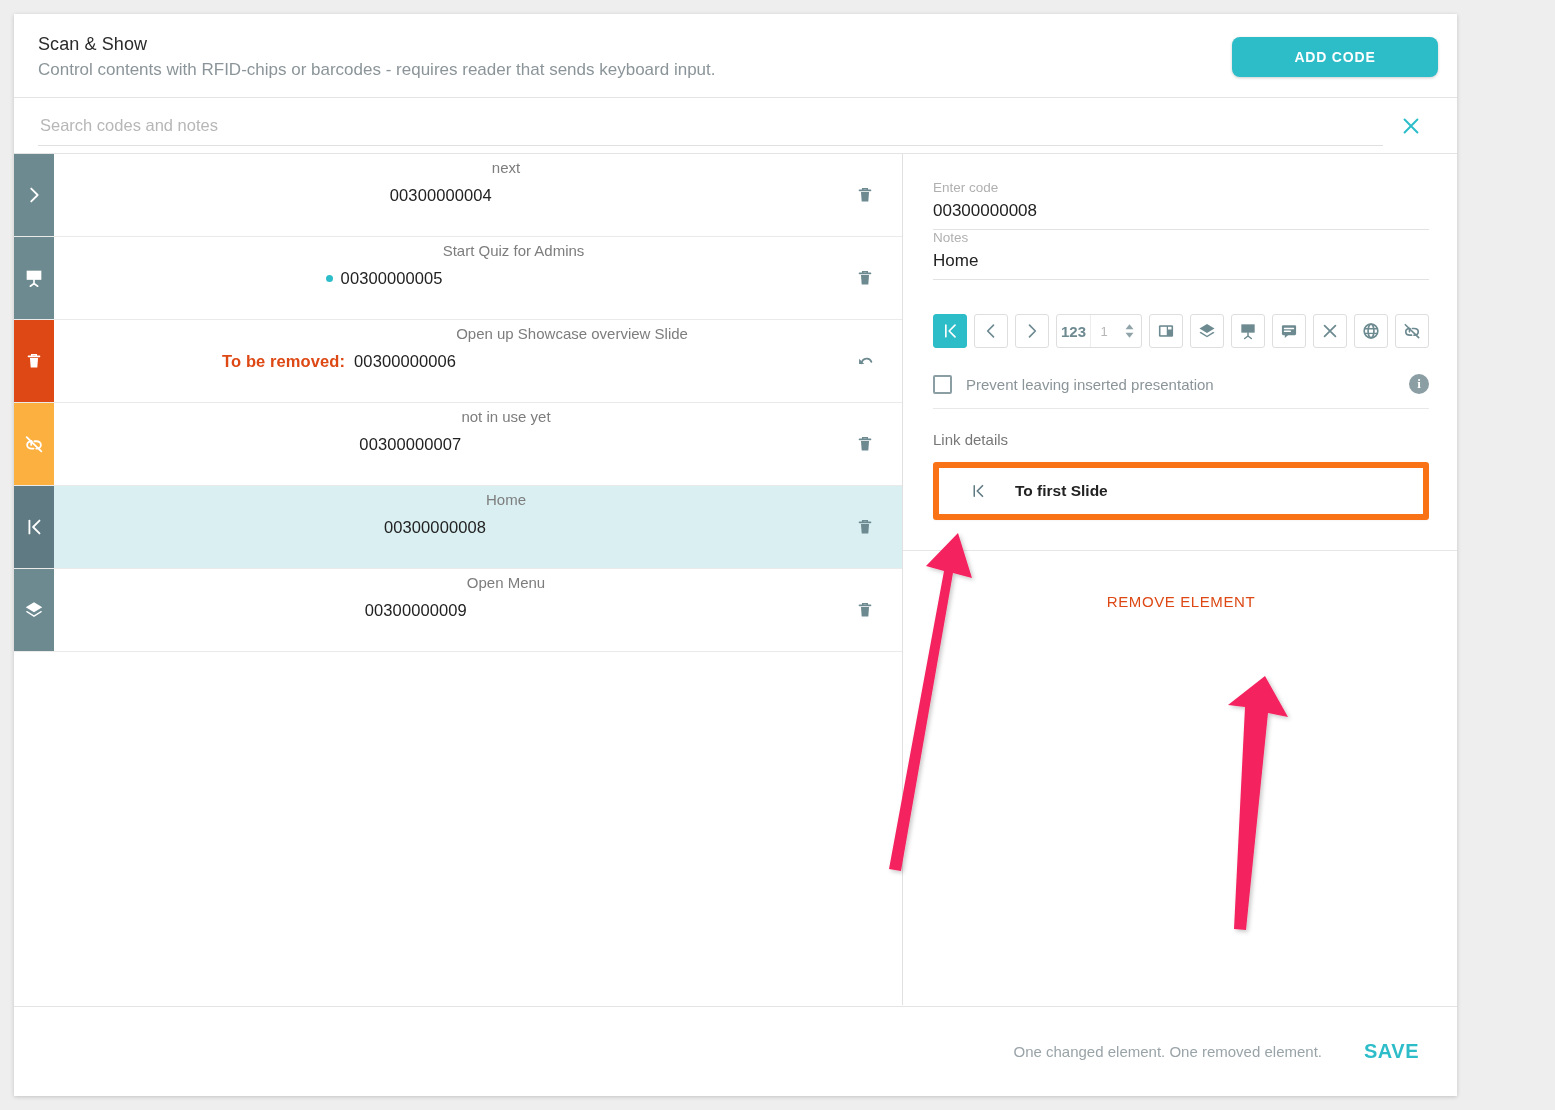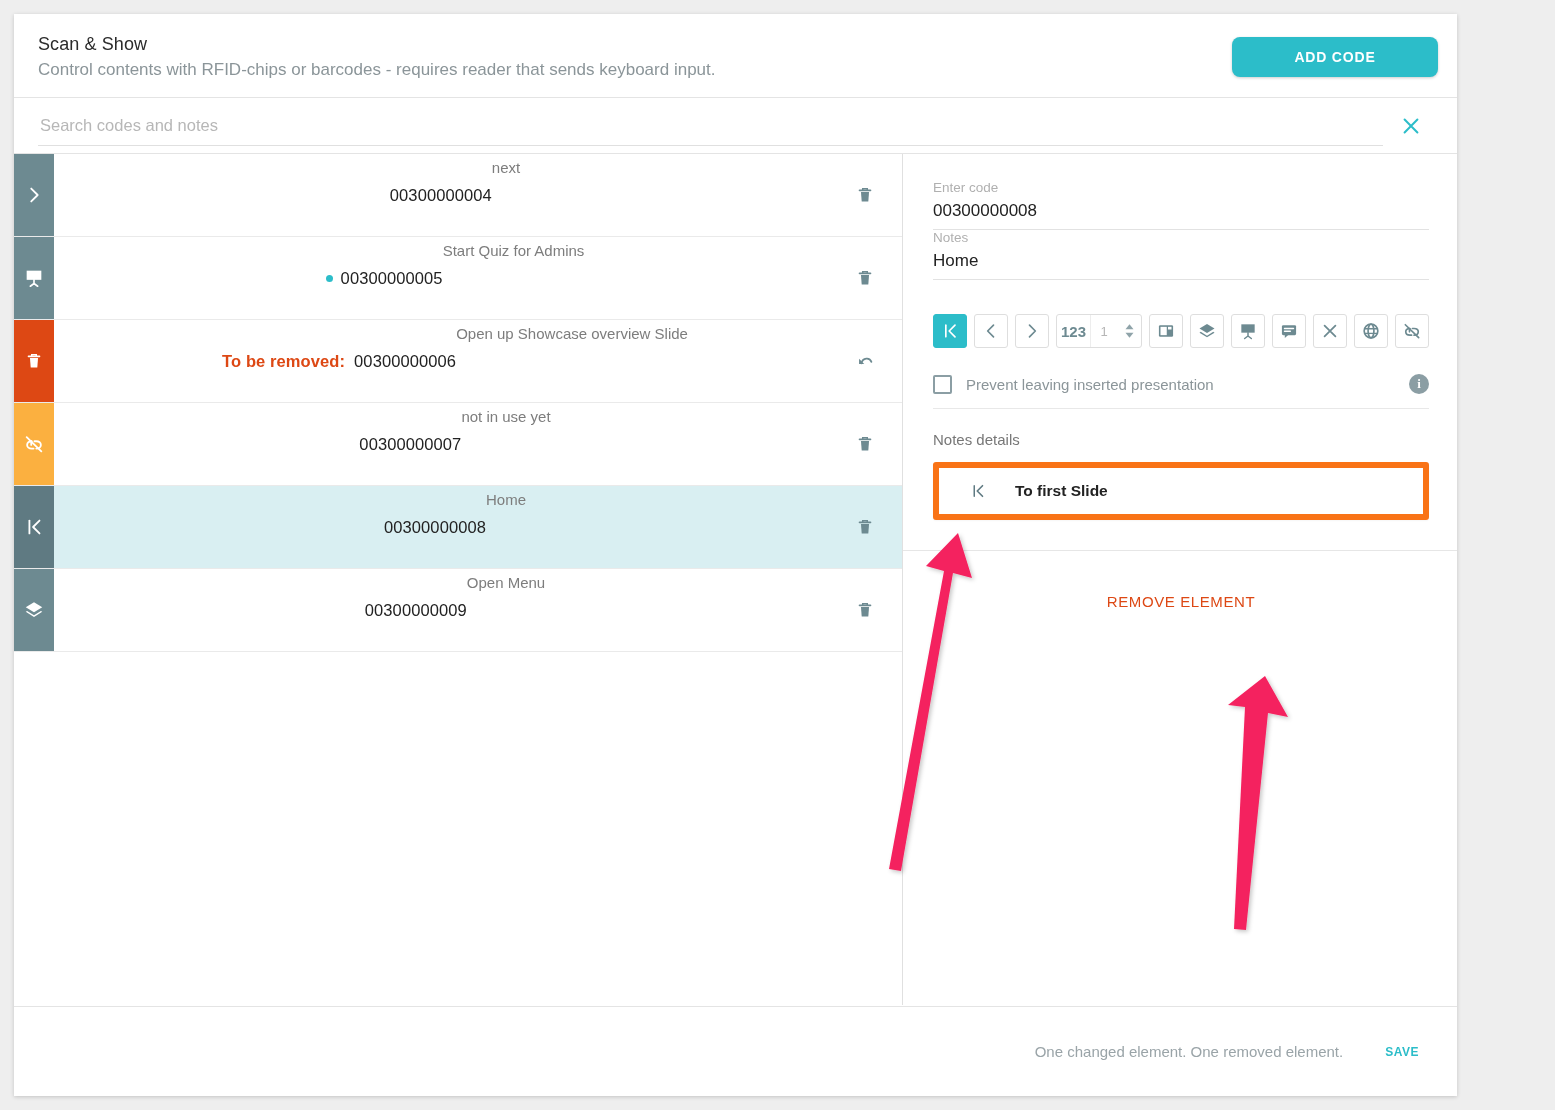--- a/index.html
+++ b/index.html
@@ -219,21 +219,21 @@
   
   .footer {
     position: absolute; left: 0; right: 0; bottom: 0;
     height: 90px;
     border-top: 1px solid #e4e4e4;
     display: flex; align-items: center; justify-content: flex-end;
     padding-right: 38px;
   }
   .footer-status { font-size: 15px; color: #9aa4a8; margin-right: 42px; }
   .footer-save {
-    font-size: 12px; color: #2cbdc9; font-weight: bold;
+    font-size: 20px; color: #2cbdc9; font-weight: bold;
     letter-spacing: .5px; cursor: pointer; text-align: right;
   }
 
   
   .anno { position: absolute; left: 0; top: 0; pointer-events: none; }
 </style>
 </head>
 <body>
 
 <div class="card">
@@ -474,21 +474,21 @@
           </div>
         </div>
 
       <div class="chk-row">
         <div class="chk-box"></div>
         <div class="chk-label">Prevent leaving inserted presentation</div>
         <div class="info-icon">i</div>
       </div>
 
       <div class="link-section">
-        <div class="link-title">Notes details</div>
+        <div class="link-title">Link details</div>
         <div class="link-card">
           <span class="lc-icon">
             <svg width="18" height="18" viewBox="0 0 24 24">
               <path d="M7 5 L7 19" stroke="#5f7a82" stroke-width="2" stroke-linecap="round"></path>
               <path d="M18 5 L11 12 L18 19" stroke="#5f7a82" stroke-width="2.2" fill="none" stroke-linecap="round" stroke-linejoin="round"></path>
             </svg>
           </span>
           <span class="lc-text">To first Slide</span>
         </div>
       </div>

